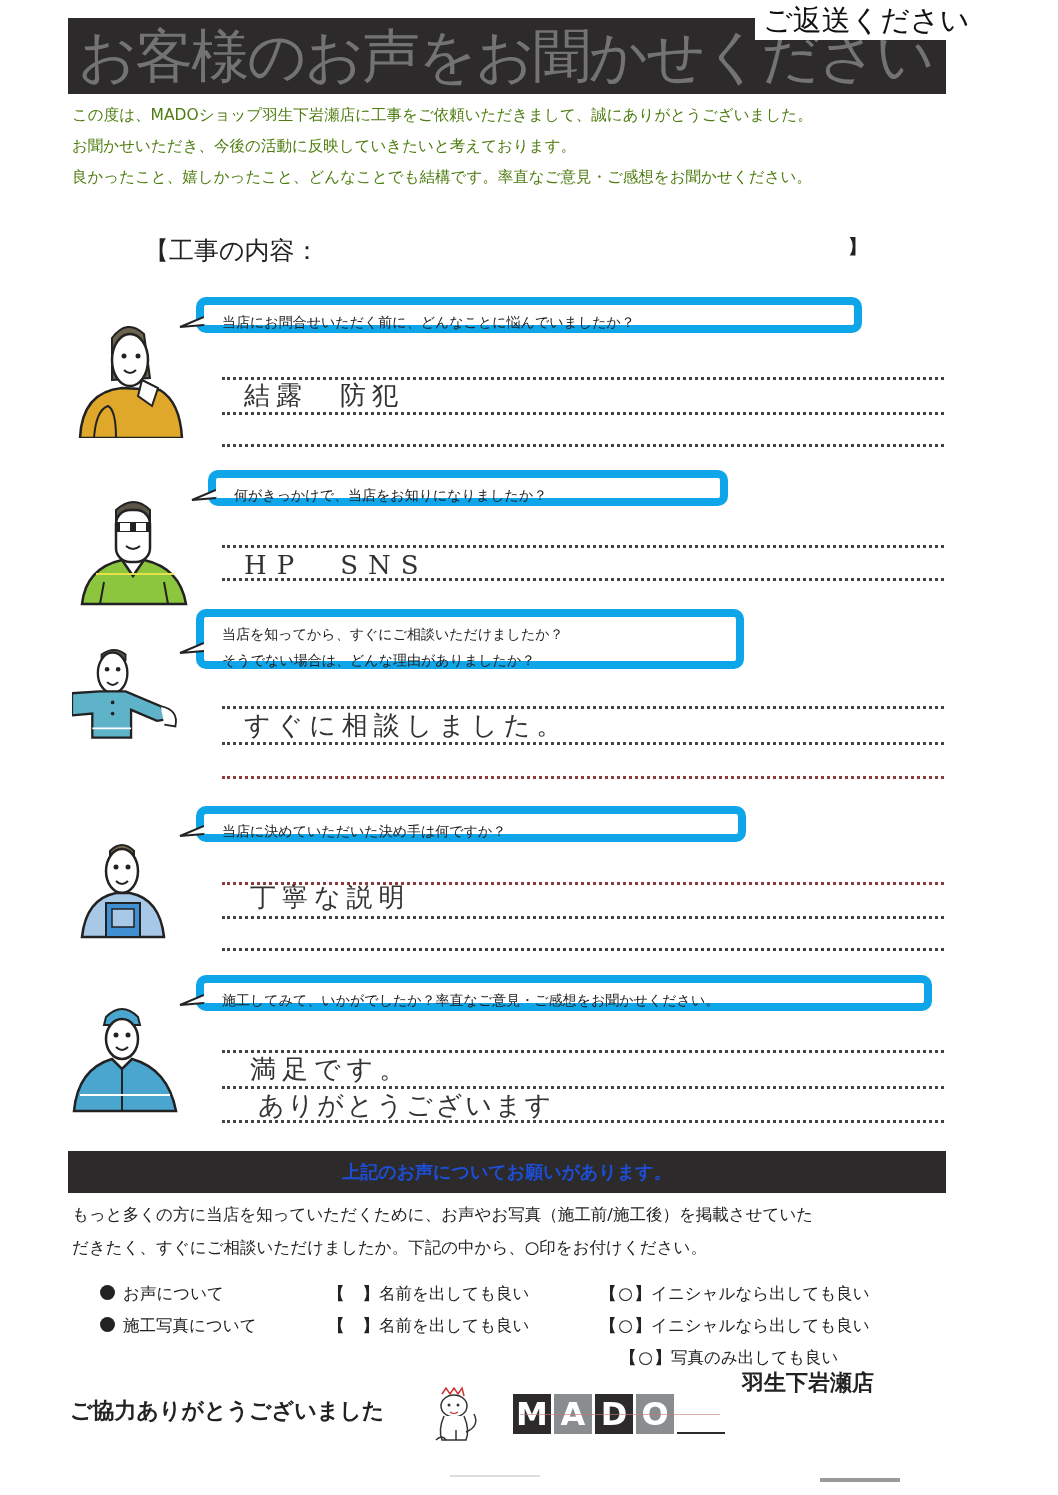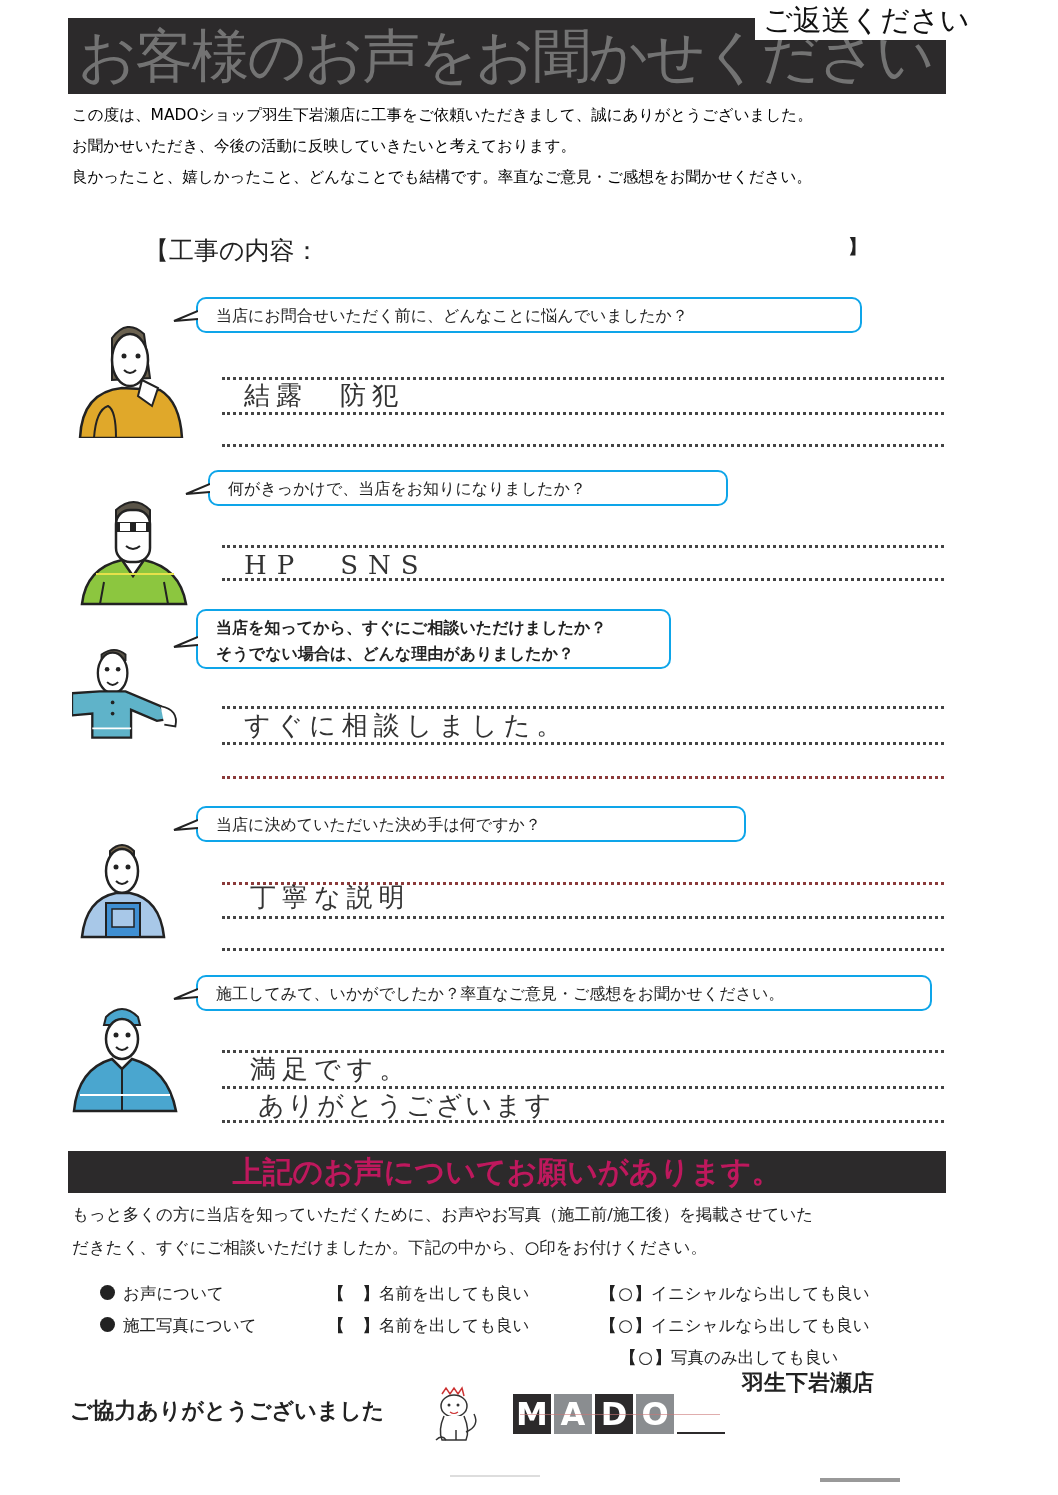--- a/index.html
+++ b/index.html
@@ -12,45 +12,45 @@
     left: 68px; top: 18px; width: 878px; height: 76px; background: #2c2a2b;
   }
   .title-text {
     left: 78px; top: 20px; font-size: 58px; font-weight: normal; color: #737373;
     letter-spacing: -2px; white-space: nowrap; line-height: 72px;
   }
   .return-label {
     left: 755px; top: 0px; width: 250px; height: 40px; background: #fff;
     font-size: 29px; color: #111; line-height: 40px; padding-left: 8px; white-space: nowrap;
   }
-  .intro { left: 72px; top: 100px; width: 880px; font-size: 15.5px; line-height: 31px; color: #000000; }
+  .intro { left: 72px; top: 100px; width: 880px; font-size: 15.5px; line-height: 31px; color: #4d7c0f; }
   .intro div { white-space: nowrap; }
   .work-label { left: 144px; top: 234px; font-size: 25px; font-weight: normal; }
   .work-bracket { left: 848px; top: 234px; font-size: 19px; font-weight: bold; }
 
   .bubble {
-    border: 2px solid #0ea5e9; border-radius: 10px; background: #fff;
-    font-size: 16px; line-height: 26px; padding: 4px 14px 4px 18px; box-sizing: border-box;
+    border: 8px solid #0ea5e9; border-radius: 10px; background: #fff;
+    font-size: 14px; line-height: 26px; padding: 4px 14px 4px 18px; box-sizing: border-box;
   }
   .bubble .tail {
     position: absolute; left: -26px; top: 10px; width: 26px; height: 16px;
   }
   .dotline {
     height: 0; border-top: 3px dotted #444;
   }
   .dotline.red { border-top-color: #8a3a3a; }
   .answer {
     font-family: "DejaVu Serif", serif; font-size: 26px; color: #333; 
     letter-spacing: 6px; white-space: nowrap;
   }
   .figure { width: 120px; height: 120px; }
 
   .req-bar { left: 68px; top: 1151px; width: 878px; height: 42px; background: #2c2a2b; }
-  .req-title { left: 68px; top: 1151px; width: 878px; text-align: center; color: #be185d;
-    font-size: 30px; font-weight: bold; line-height: 42px; }
+  .req-title { left: 68px; top: 1151px; width: 878px; text-align: center; color: #1d4ed8;
+    font-size: 18px; font-weight: bold; line-height: 42px; }
   .req-text { left: 72px; top: 1198px; width: 880px; font-size: 16.5px; line-height: 33px; white-space: nowrap; }
 
   .opt { font-size: 16.5px; line-height: 24px; white-space: nowrap; }
   .bullet { display: inline-block; width: 15px; height: 15px; border-radius: 50%; background: #222; vertical-align: -1px; margin-right: 8px; }
   .br { font-weight: bold; }
   .mark { display: inline-block; width: 18px; text-align: center; font-style: italic; color: #333; }
 
   .footer-thanks { left: 70px; top: 1396px; font-size: 22px; font-weight: bold; white-space: nowrap; }
   .logo { left: 513px; top: 1394px; height: 40px; display: flex; gap: 3px; }
   .logo .l { width: 38px; height: 40px; color: #fff; font-weight: bold; font-size: 32px; text-align: center; line-height: 40px;
@@ -125,21 +125,21 @@
   <ellipse cx="44" cy="30" rx="16" ry="22" fill="#fff" stroke="#222" stroke-width="2.5"></ellipse>
   <circle cx="38" cy="26" r="2.5" fill="#222"></circle>
     <circle cx="50" cy="26" r="2.5" fill="#222"></circle>
   <path d="M38 40 Q44 46 50 40" stroke="#222" fill="none" stroke-width="2"></path>
   <path d="M0 52 L30 50 L58 50 L96 66 L104 80 L92 82 L64 70 L64 100 L22 100 L22 74 L0 76 Z" fill="#5fb3c9" stroke="#222" stroke-width="2.5"></path>
   <path d="M96 66 Q116 70 112 88 L100 86" fill="#fff" stroke="#222" stroke-width="2"></path>
   <circle cx="44" cy="62" r="2" fill="#222"></circle>
     <circle cx="44" cy="74" r="2" fill="#222"></circle>
   <line x1="22" y1="90" x2="64" y2="90" stroke="#fff" stroke-width="2"></line>
 </svg>
-<div class="abs bubble" style="left:196px;top:609px;width:475px;height:60px;font-weight:bold;">
+<div class="abs bubble" style="left:196px;top:609px;width:548px;height:60px;">
   <svg class="tail" viewBox="0 0 26 16" style="top:24px;">
       <path d="M26 2 L2 12 L26 10" fill="#fff" stroke="#222" stroke-width="2"></path>
     </svg>
   <div>当店を知ってから、すぐにご相談いただけましたか？</div>
   <div>そうでない場合は、どんな理由がありましたか？</div>
 </div>
 <div class="abs dotline" style="left:222px;top:706px;width:722px;"></div>
 <div class="abs answer" style="left:244px;top:708px;">すぐに相談しました。</div>
 <div class="abs dotline" style="left:222px;top:742px;width:722px;"></div>
 <div class="abs dotline red" style="left:222px;top:776px;width:722px;"></div>

